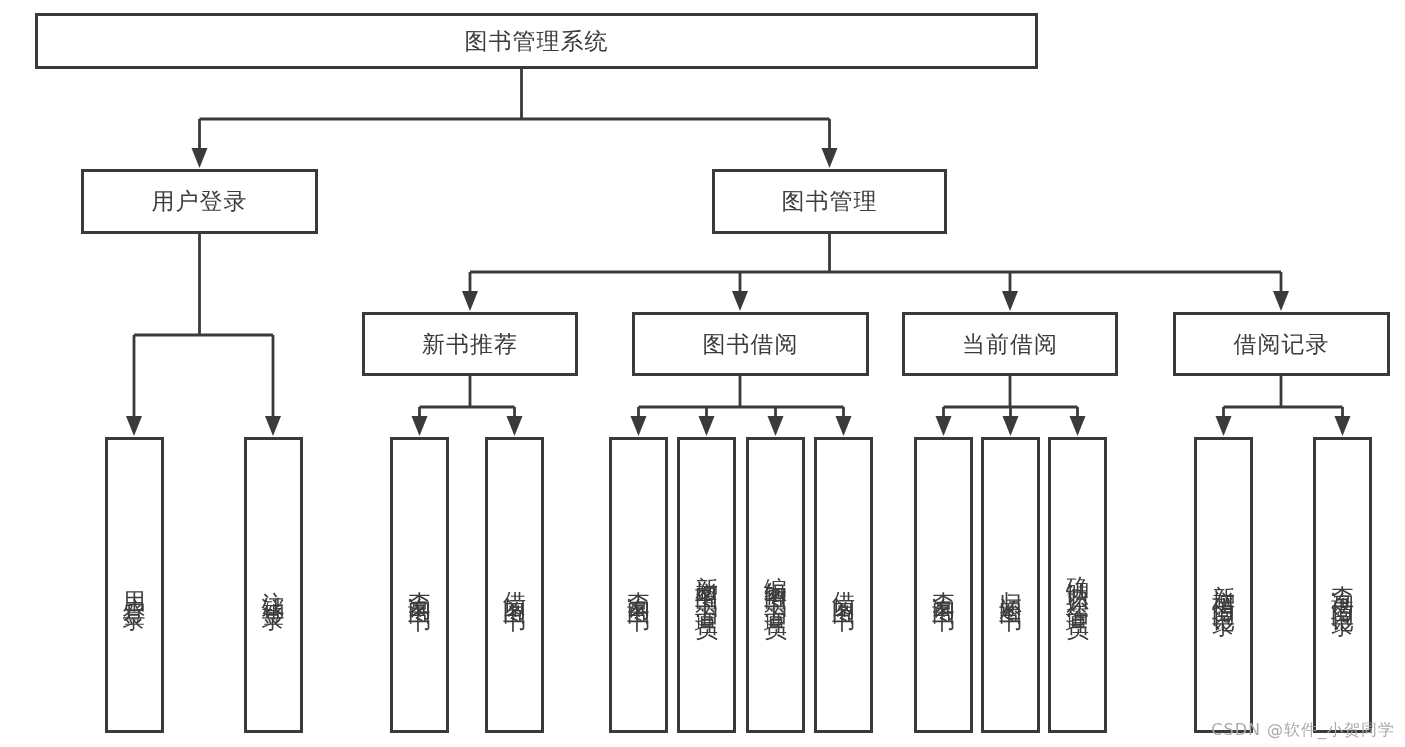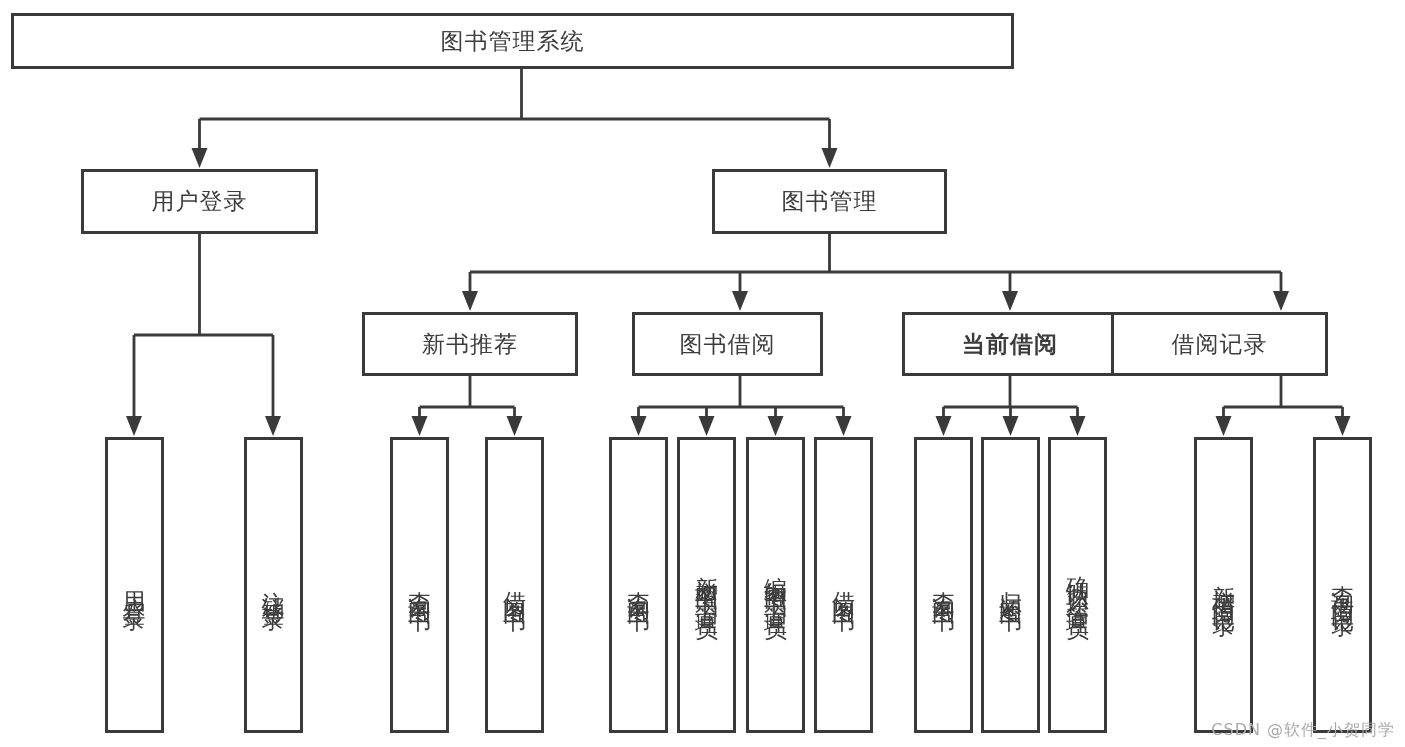--- a/index.html
+++ b/index.html
@@ -140,41 +140,41 @@
     <polygon class="arrowhead" points="698.5,416 714.5,416 706.5,436"></polygon>
     <polygon class="arrowhead" points="767.5,416 783.5,416 775.5,436"></polygon>
     <polygon class="arrowhead" points="835.5,416 851.5,416 843.5,436"></polygon>
     <polygon class="arrowhead" points="935.5,416 951.5,416 943.5,436"></polygon>
     <polygon class="arrowhead" points="1002.5,416 1018.5,416 1010.5,436"></polygon>
     <polygon class="arrowhead" points="1069.5,416 1085.5,416 1077.5,436"></polygon>
     <polygon class="arrowhead" points="1215.5,416 1231.5,416 1223.5,436"></polygon>
     <polygon class="arrowhead" points="1334.5,416 1350.5,416 1342.5,436"></polygon>
   </svg>
 
-  <div class="node" style="left:11px;top:13px;width:1003px;height:56px;">
+  <div class="node" style="left:35px;top:13px;width:1003px;height:56px;">
     <span class="hlabel">图书管理系统</span>
   </div>
 
   <div class="node" style="left:81px;top:169px;width:237px;height:65px;">
     <span class="hlabel">用户登录</span>
   </div>
   <div class="node" style="left:712px;top:169px;width:235px;height:65px;justify-content:center;">
     <span class="hlabel">图书管理</span>
   </div>
 
   <div class="node" style="left:362px;top:312px;width:216px;height:64px;">
     <span class="hlabel">新书推荐</span>
   </div>
-  <div class="node" style="left:632px;top:312px;width:191px;height:64px;">
+  <div class="node" style="left:632px;top:312px;width:237px;height:64px;">
     <span class="hlabel">图书借阅</span>
   </div>
-  <div class="node" style="left:902px;top:312px;width:216px;height:64px;font-weight:bold;">
+  <div class="node" style="left:902px;top:312px;width:216px;height:64px;">
     <span class="hlabel">当前借阅</span>
   </div>
-  <div class="node" style="left:1111px;top:312px;width:217px;height:64px;">
+  <div class="node" style="left:1173px;top:312px;width:217px;height:64px;">
     <span class="hlabel">借阅记录</span>
   </div>
 
   <div class="vnode" style="left:104.5px;">
     <span class="vlabel">用户登录</span>
   </div>
   <div class="vnode" style="left:243.5px;">
     <span class="vlabel">注销登录</span>
   </div>
 

